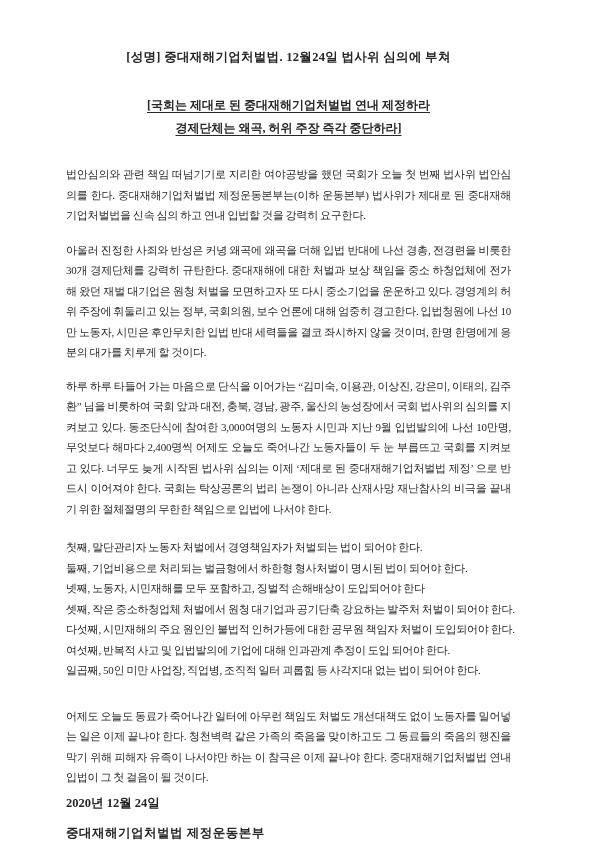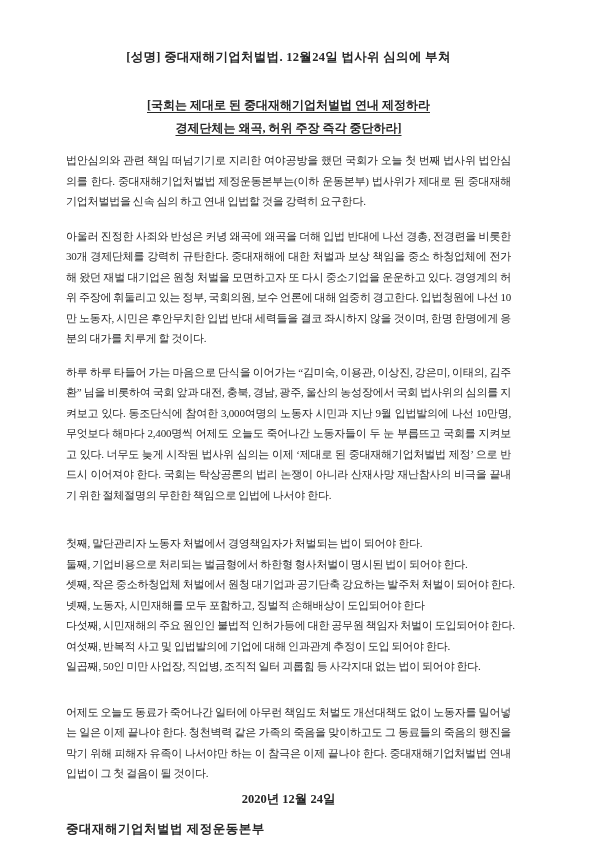--- a/index.html
+++ b/index.html
@@ -38,36 +38,35 @@
   }
   .para {
     margin: 14px 0 0 0;
     font-size: 11px;
     line-height: 20.5px;
     text-align: justify;
     word-break: break-all;
     letter-spacing: -0.2px;
     word-spacing: -0.5px;
   }
-  .para.first { margin-top: 10px; }
+  .para.first { margin-top: 24px; }
   .para.third { margin-top: 13px; }
   .demands {
-    margin-top: 28px;
+    margin-top: 18px;
     font-size: 11px;
     line-height: 20.5px;
     letter-spacing: -0.2px;
     word-spacing: -0.5px;
   }
   .demand-line {
     white-space: nowrap;
   }
   .para.closing { margin-top: 25px; }
   .date-line {
     margin-top: 5px;
-    text-align: center;
     font-size: 12.5px;
     font-weight: bold;
     line-height: 20px;
   }
   .org-line {
     margin-top: 10px;
     font-size: 12.5px;
     font-weight: bold;
     letter-spacing: 0.5px;
     line-height: 20px;
@@ -87,22 +86,22 @@
 
   <p class="para first">법안심의와 관련 책임 떠넘기기로 지리한 여야공방을 했던 국회가 오늘 첫 번째 법사위 법안심의를 한다. 중대재해기업처벌법 제정운동본부는(이하 운동본부) 법사위가 제대로 된 중대재해기업처벌법을 신속 심의 하고 연내 입법할 것을 강력히 요구한다.</p>
 
   <p class="para">아울러 진정한 사죄와 반성은 커녕 왜곡에 왜곡을 더해 입법 반대에 나선 경총, 전경련을 비롯한 30개 경제단체를 강력히 규탄한다. 중대재해에 대한 처벌과 보상 책임을 중소 하청업체에 전가해 왔던 재벌 대기업은 원청 처벌을 모면하고자 또 다시 중소기업을 운운하고 있다. 경영계의 허위 주장에 휘둘리고 있는 정부, 국회의원, 보수 언론에 대해 엄중히 경고한다. 입법청원에 나선 10만 노동자, 시민은 후안무치한 입법 반대 세력들을 결코 좌시하지 않을 것이며, 한명 한명에게 응분의 대가를 치루게 할 것이다.</p>
 
   <p class="para third">하루 하루 타들어 가는 마음으로 단식을 이어가는 “김미숙, 이용관, 이상진, 강은미, 이태의, 김주환” 님을 비롯하여 국회 앞과 대전, 충북, 경남, 광주, 울산의 농성장에서 국회 법사위의 심의를 지켜보고 있다. 동조단식에 참여한 3,000여명의 노동자 시민과 지난 9월 입법발의에 나선 10만명, 무엇보다 해마다 2,400명씩 어제도 오늘도 죽어나간 노동자들이 두 눈 부릅뜨고 국회를 지켜보고 있다. 너무도 늦게 시작된 법사위 심의는 이제 ‘제대로 된 중대재해기업처벌법 제정’ 으로 반드시 이어져야 한다. 국회는 탁상공론의 법리 논쟁이 아니라 산재사망 재난참사의 비극을 끝내기 위한 절체절명의 무한한 책임으로 입법에 나서야 한다.</p>
 
   <div class="demands">
     <div class="demand-line">첫째, 말단관리자 노동자 처벌에서 경영책임자가 처벌되는 법이 되어야 한다.</div>
     <div class="demand-line">둘째, 기업비용으로 처리되는 벌금형에서 하한형 형사처벌이 명시된 법이 되어야 한다.</div>
+    <div class="demand-line">넷째, 노동자, 시민재해를 모두 포함하고, 징벌적 손해배상이 도입되어야 한다</div>
     <div class="demand-line">셋째, 작은 중소하청업체 처벌에서 원청 대기업과 공기단축 강요하는 발주처 처벌이 되어야 한다.</div>
-    <div class="demand-line">넷째, 노동자, 시민재해를 모두 포함하고, 징벌적 손해배상이 도입되어야 한다</div>
     <div class="demand-line">다섯째, 시민재해의 주요 원인인 불법적 인허가등에 대한 공무원 책임자 처벌이 도입되어야 한다.</div>
     <div class="demand-line">여섯째, 반복적 사고 및 입법발의에 기업에 대해 인과관계 추정이 도입 되어야 한다.</div>
     <div class="demand-line">일곱째, 50인 미만 사업장, 직업병, 조직적 일터 괴롭힘 등 사각지대 없는 법이 되어야 한다.</div>
   </div>
 
   <p class="para closing">어제도 오늘도 동료가 죽어나간 일터에 아무런 책임도 처벌도 개선대책도 없이 노동자를 밀어넣는 일은 이제 끝나야 한다. 청천벽력 같은 가족의 죽음을 맞이하고도 그 동료들의 죽음의 행진을 막기 위해 피해자 유족이 나서야만 하는 이 참극은 이제 끝나야 한다. 중대재해기업처벌법 연내 입법이 그 첫 걸음이 될 것이다.</p>
 
   <div class="date-line">2020년 12월 24일</div>
 
   <div class="org-line">중대재해기업처벌법 제정운동본부</div>

